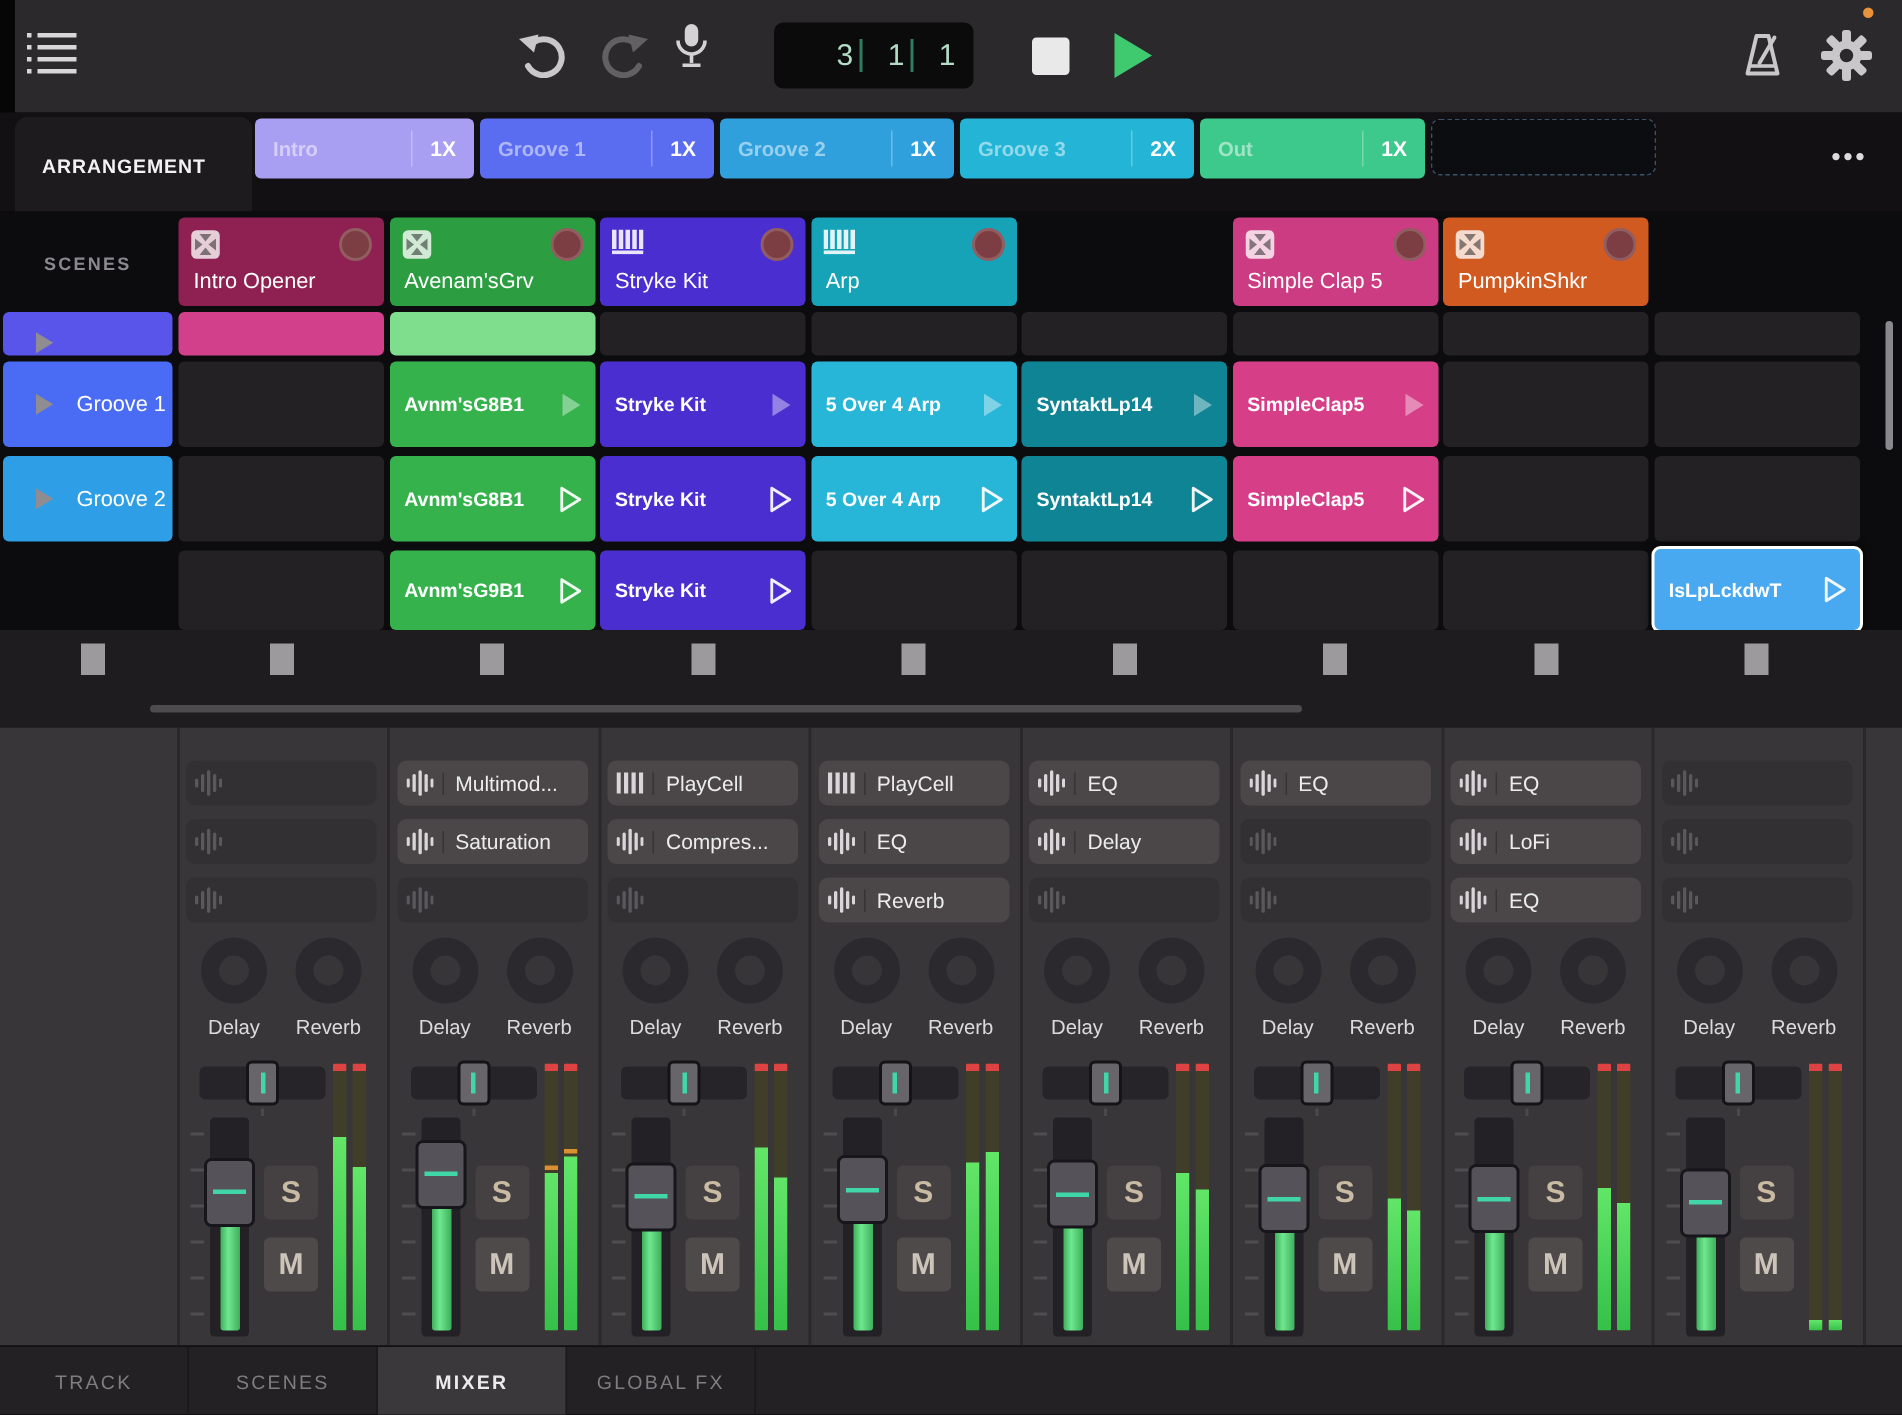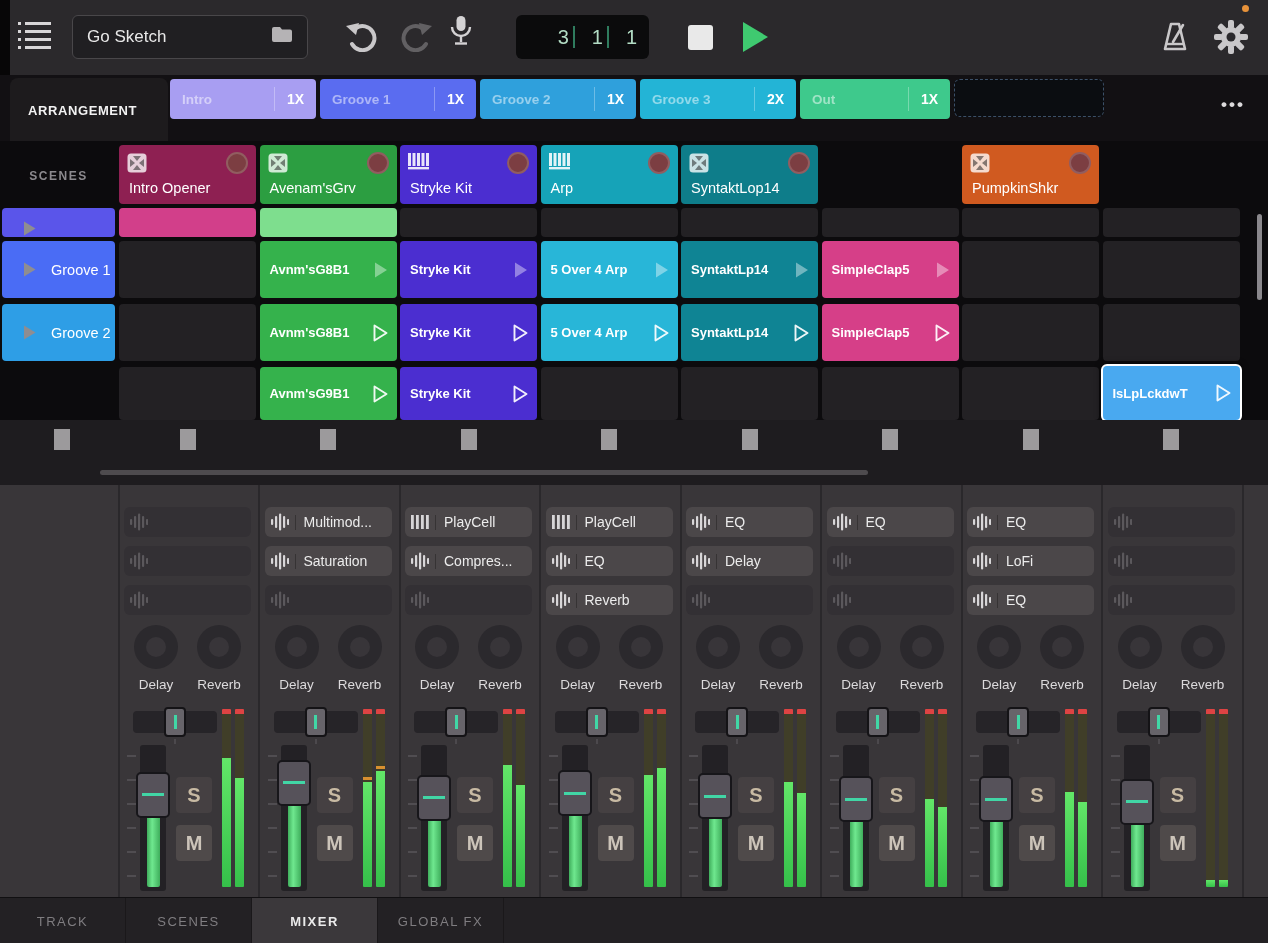--- a/index.html
+++ b/index.html
@@ -113,26 +113,20 @@
       <rect x="0" y="9" width="3" height="3"></rect>
             <rect x="7" y="9" width="26" height="3"></rect>
       <rect x="0" y="17" width="3" height="3"></rect>
             <rect x="7" y="17" width="26" height="3"></rect>
       <rect x="0" y="25" width="3" height="3"></rect>
             <rect x="7" y="25" width="26" height="3"></rect>
           </g>
         </svg></span>
   </div>
 
-  <div class="namefield">
-    <span class="fname">Go Sketch</span>
-    <span><svg width="22" height="17" viewBox="0 0 22 17">
-      <path d="M1 3 q0-2 2-2 h6 l2 2.5 h8 q2 0 2 2 V14 q0 2-2 2 H3 q-2 0-2-2 Z" fill="#b5b3b5"></path>
-        </svg></span>
-  </div>
 
   <div class="icobtn" style="left:344px;top:20px;">
     <span><svg width="38" height="32" viewBox="0 0 38 32">
       <path d="M12 8 A 12 12 0 1 1 8 24" fill="none" stroke="#c9c7c9" stroke-width="4" stroke-linecap="round"></path>
       <path d="M2 6 L15 3 L12 15 Z" fill="#c9c7c9"></path>
         </svg></span>
   </div>
   <div class="icobtn" style="left:396px;top:20px;">
     <span style="opacity:.35;display:flex;transform:scaleX(-1);">
       <svg width="38" height="32" viewBox="0 0 38 32">
@@ -295,32 +289,32 @@
             <rect x="4.5" y="0" width="3" height="13"></rect>
             <rect x="9" y="0" width="3" height="13"></rect>
             <rect x="13.5" y="0" width="3" height="13"></rect>
             <rect x="18" y="0" width="3" height="13"></rect>
             <rect x="0" y="14" width="21" height="2.4"></rect>
           </g>
         </svg></div>
       <div class="rec"></div>
       <div class="tname">Arp</div>
     </div>
-    <div class="cell hdr" style="left: 681px; top: 4px; width: 137px; height: 59px; background: rgb(14, 125, 138);">
+    <div class="cell hdr" style="left: 821.5px; top: 4px; width: 137px; height: 59px; background: rgb(203, 60, 130);">
       <div class="tico"><svg width="20" height="20" viewBox="0 0 20 20">
           <rect x="0.5" y="0.5" width="19" height="19" rx="3.5" fill="rgba(255,255,255,0.78)"></rect>
           <g fill="rgba(20,20,20,0.5)">
             <path d="M6 3 h8 L10 8 Z"></path>
             <path d="M6 17 h8 L10 12 Z"></path>
             <path d="M3 6 v8 L8 10 Z"></path>
             <path d="M17 6 v8 L12 10 Z"></path>
           </g>
         </svg></div>
       <div class="rec"></div>
-      <div class="tname">SyntaktLop14</div>
+      <div class="tname">Simple Clap 5</div>
     </div>
     <div class="cell hdr" style="left: 962px; top: 4px; width: 137px; height: 59px; background: rgb(208, 90, 32);">
       <div class="tico"><svg width="20" height="20" viewBox="0 0 20 20">
           <rect x="0.5" y="0.5" width="19" height="19" rx="3.5" fill="rgba(255,255,255,0.78)"></rect>
           <g fill="rgba(20,20,20,0.5)">
             <path d="M6 3 h8 L10 8 Z"></path>
             <path d="M6 17 h8 L10 12 Z"></path>
             <path d="M3 6 v8 L8 10 Z"></path>
             <path d="M17 6 v8 L12 10 Z"></path>
           </g>

